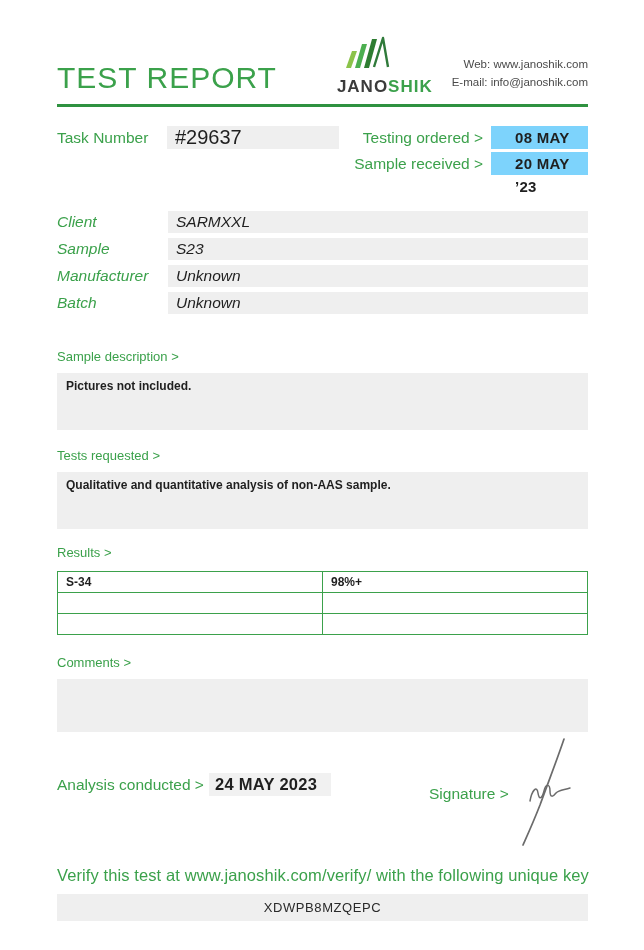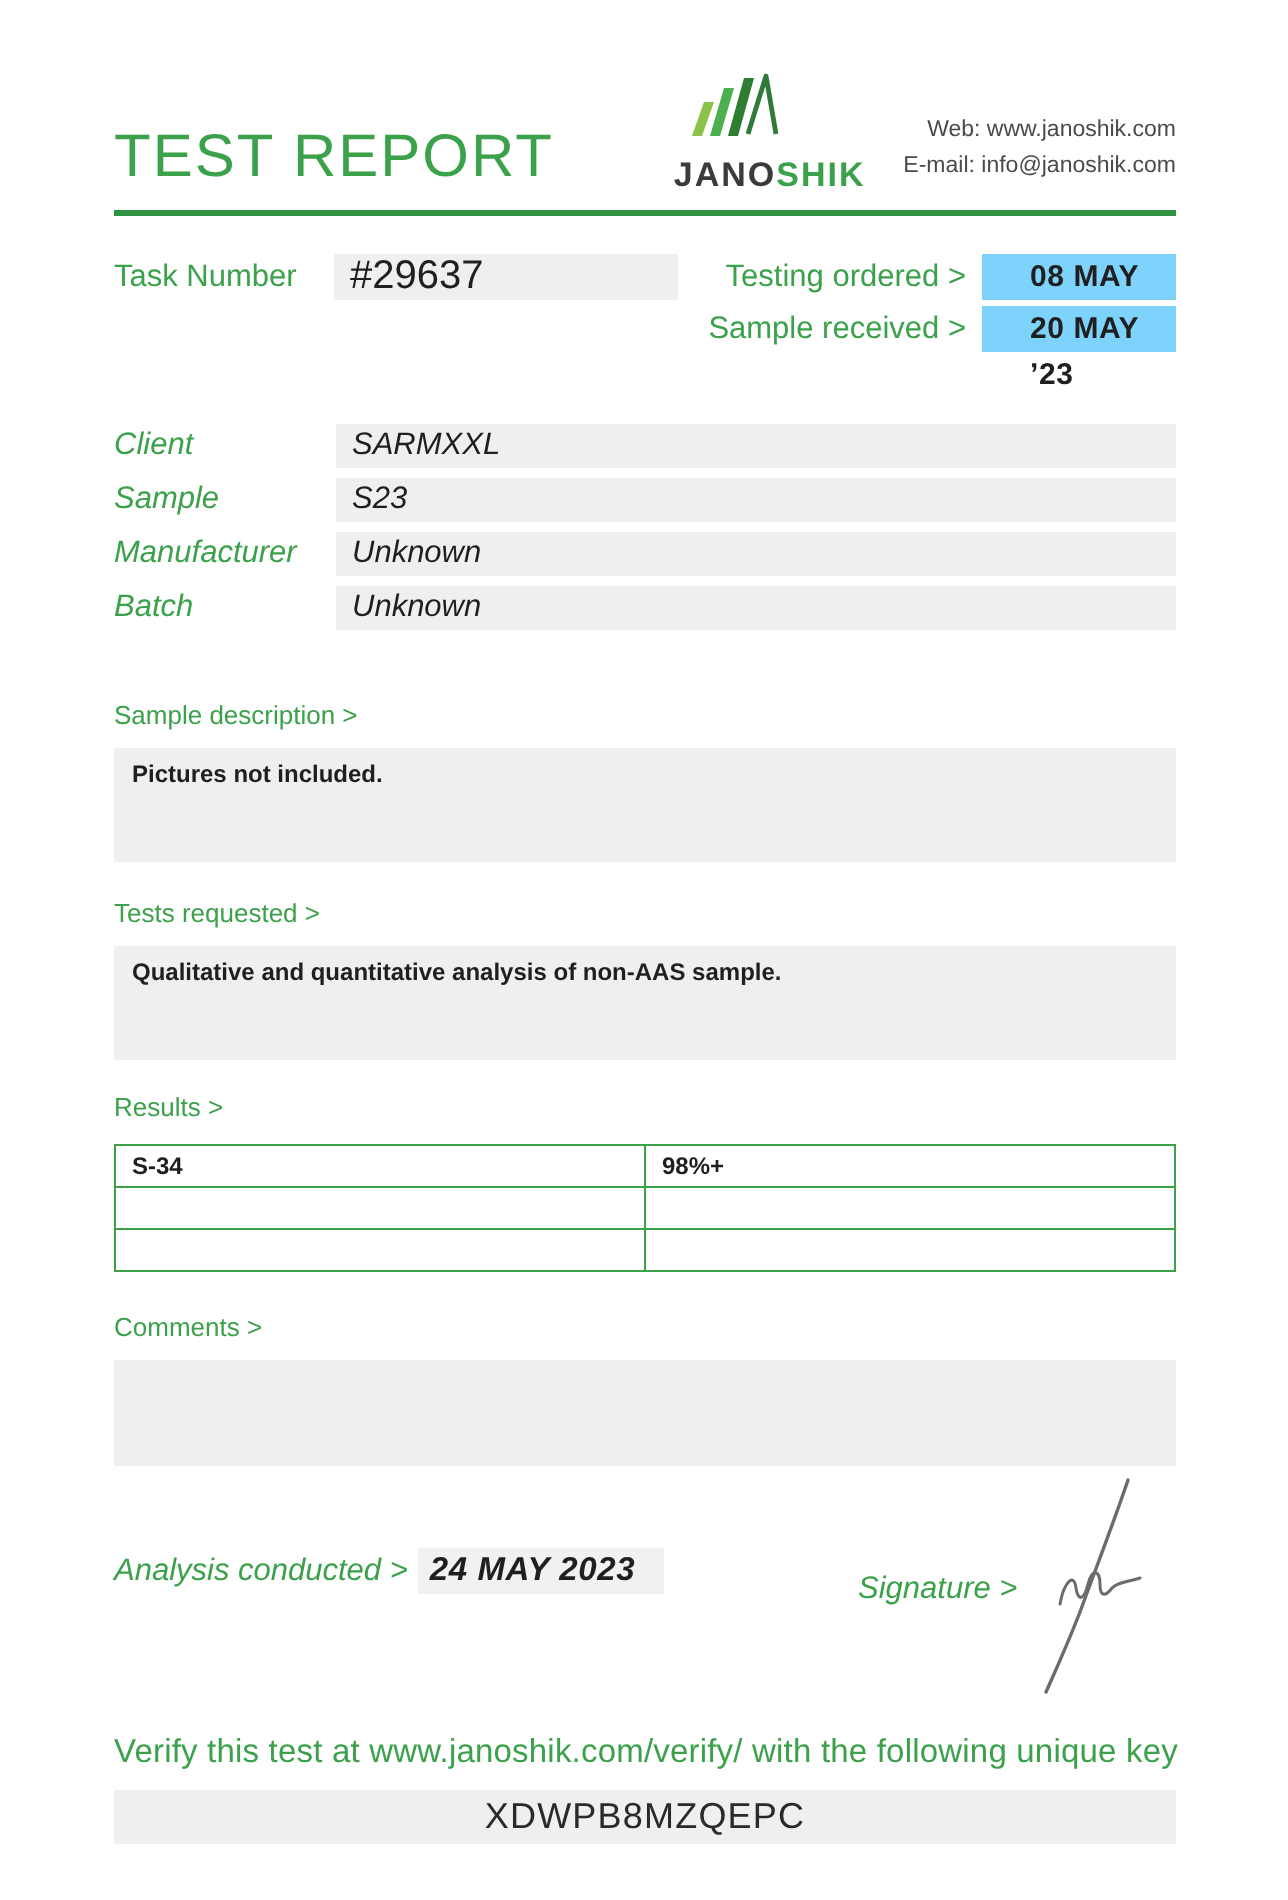--- a/index.html
+++ b/index.html
@@ -41,28 +41,28 @@
   .sec-desc-box { margin-top:9px; height:57px; }
   .sec-tests-label { margin-top:18px; }
   .sec-tests-box { margin-top:9px; height:57px; }
   .sec-results-label { margin-top:16px; }
   .results-table { margin-top:11px; width:100%; border-collapse:collapse; }
   .results-table td { border:1px solid #3ba14b; height:21px; padding:0 0 0 8px; font-size:12px; font-weight:600; color:#1f1f1f; width:50%; }
   .sec-comments-label { margin-top:20px; }
   .sec-comments-box { margin-top:9px; height:53px; }
 
   
-  .footer-meta { margin-top:41px; display:flex; align-items:center; position:relative; height:23px;font-style:italic; }
+  .footer-meta { margin-top:41px; display:flex; align-items:center; position:relative; height:23px; }
   .analysis-value { background:#f1f1f1; height:23px; line-height:23px; padding:0 14px 0 6px; margin-left:5px; font-size:16.5px; font-weight:700; color:#1f1f1f; letter-spacing:0.3px; }
   .sig-label { position:absolute; left:372px; top:12px; }
   .signature { position:absolute; left:455px; top:-38px; width:74px; height:116px; }
 
   
   .verify { margin-top:70px; color:#3ba14b; font-size:16.5px; font-weight:500; letter-spacing:0.1px; white-space:nowrap; }
-  .key-bar { margin-top:9px; background:#efefef; height:27px; line-height:27px; text-align:center; font-size:18px; font-weight:500; letter-spacing:0.6px; color:#2a2a2a; }
+  .key-bar { margin-top:9px; background:#efefef; height:27px; line-height:27px; text-align:center; font-size:13px; font-weight:500; letter-spacing:0.6px; color:#2a2a2a; }
 </style>
 </head>
 <body>
 
 <div class="page">
 
   <div class="header">
     <div class="title">TEST REPORT</div>
     <div class="logo">
       <span>

